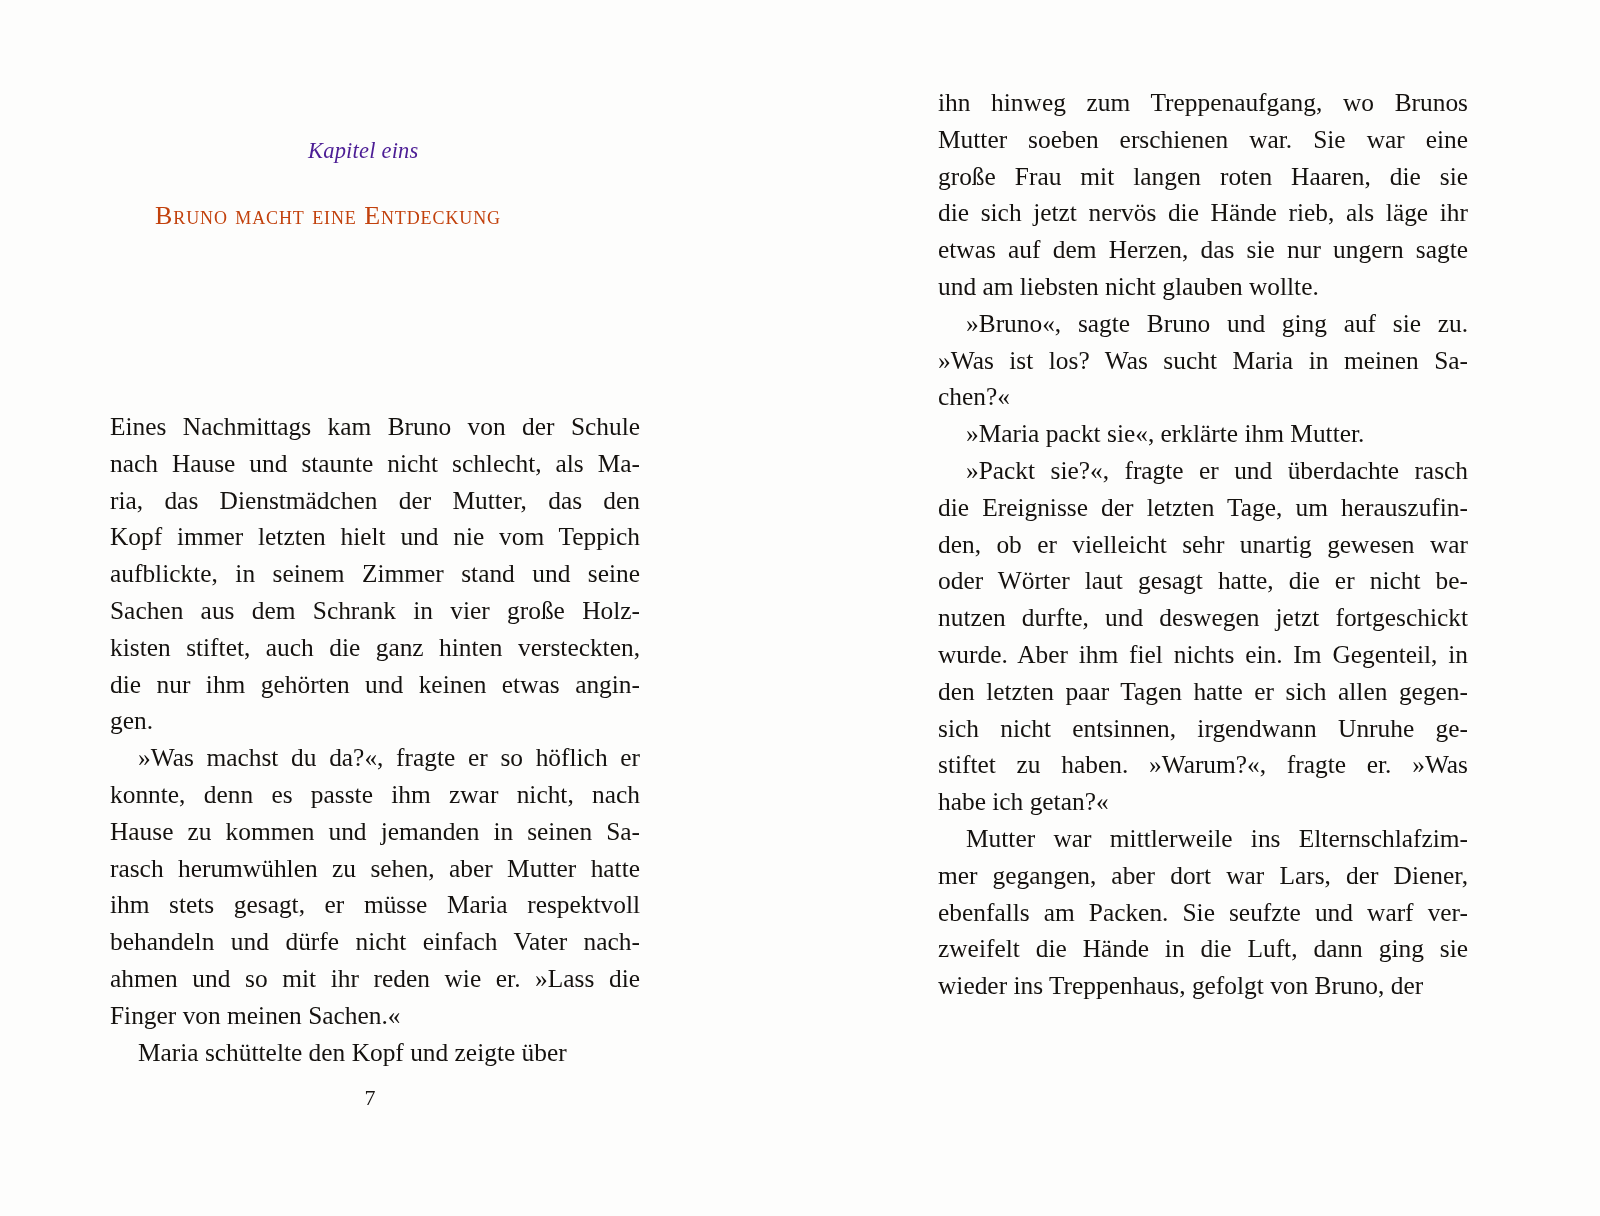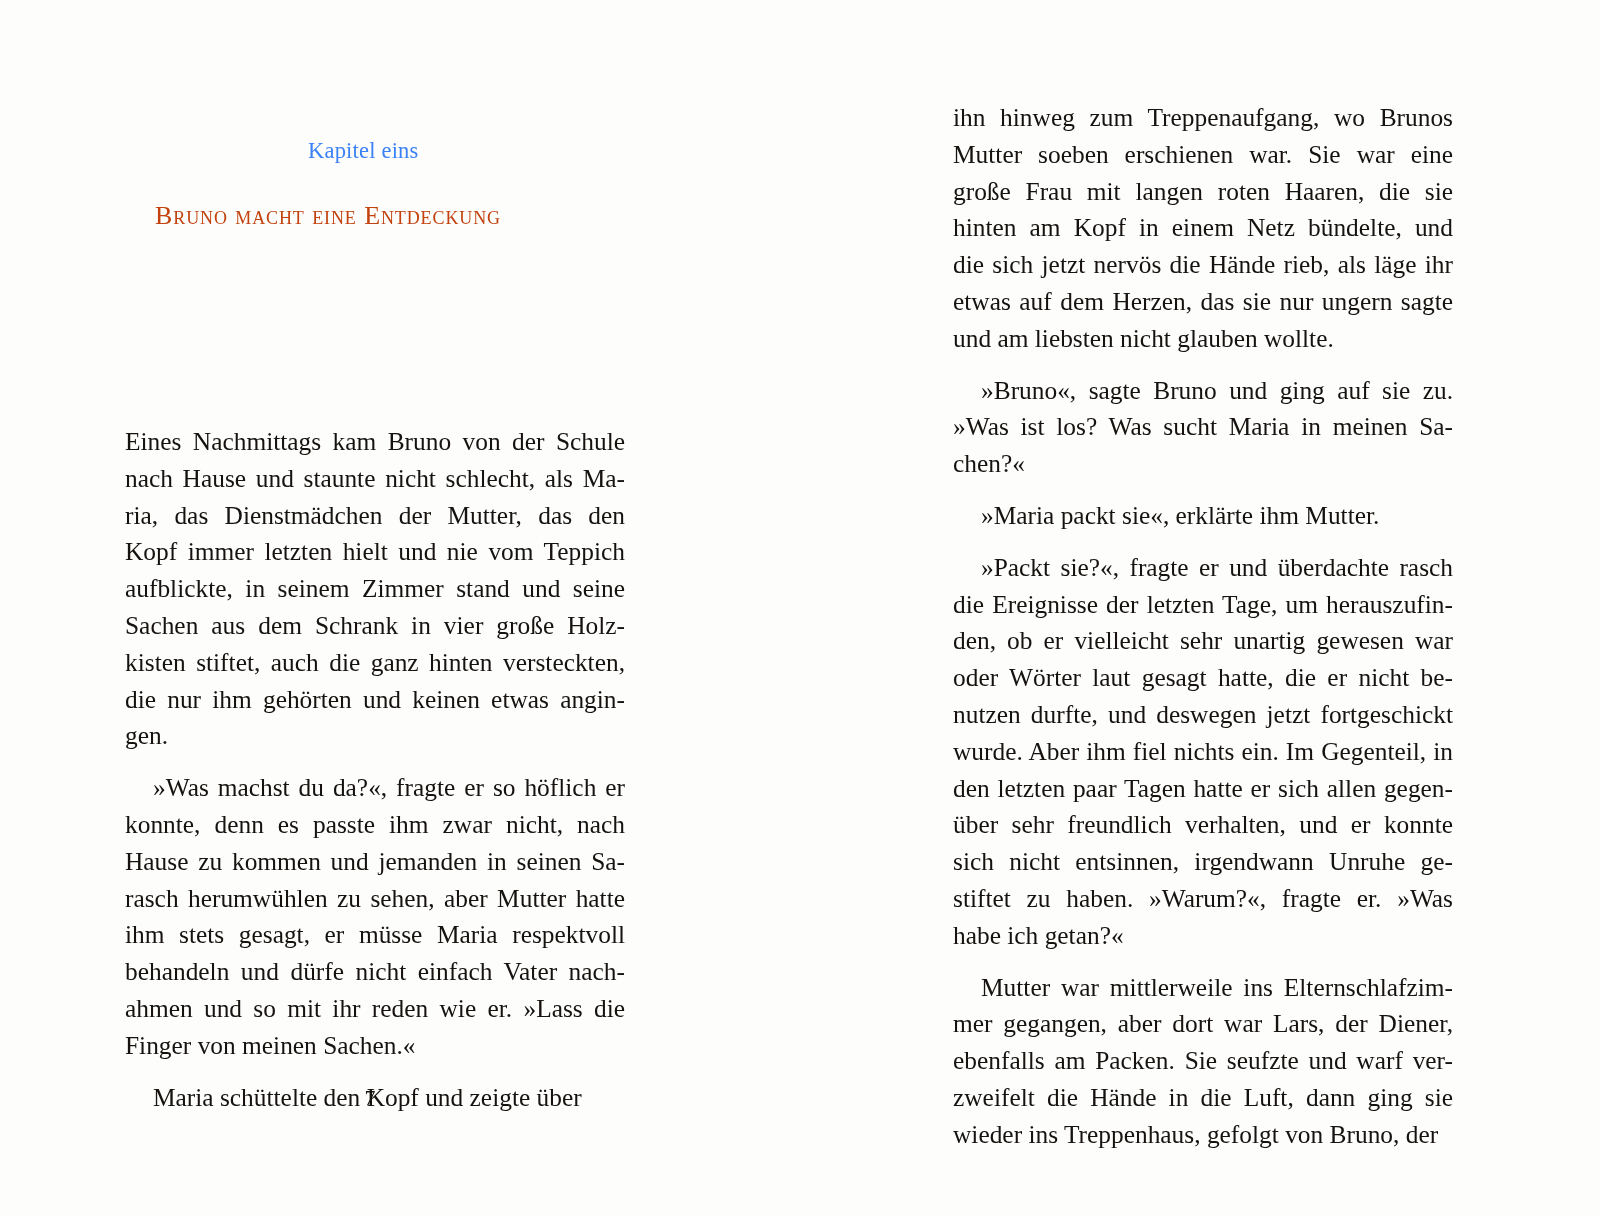--- a/index.html
+++ b/index.html
@@ -36,43 +36,44 @@
     width: 530px;
   }
   .page-left .textblock  { left: 110px; }
   .page-right .textblock { left: 138px; }
 
   
   .chapter-head {
     top: 140px;
   }
   .chapter-eyebrow {
+    font-style: italic;
     font-size: 22.5px;
     letter-spacing: 0.2px;
     line-height: 1;
     margin: 0 0 40px 0;
     padding-left: 198px;
-    color: #3b82f6;
+    color: #4c1d95;
   }
   .chapter-title {
     font-size: 26px;
     line-height: 1;
     margin: 0;
     padding-left: 45px;
     font-variant: small-caps;
     letter-spacing: 0.9px;
     color: #c2410c;
     white-space: nowrap;
   }
 
   
   .body-left  { top: 408px; }
   .body-right { top: 84px; }
 
-  .para { margin: 15px; }
+  .para { margin: 0; }
 
   .tline {
     display: block;
     font-size: 25.4px;
     line-height: 36.8px;
     white-space: pre;
     color: #15120f;
   }
   
   .tline.just {
@@ -135,42 +136,40 @@
     <div class="folio folio-left">7</div>
   </div>
 
   <div class="page page-right">
 
     <div class="textblock body-right" id="right-body">
         <div class="para">
           <span class="tline just">ihn hinweg zum Treppenaufgang, wo Brunos</span>
           <span class="tline just">Mutter soeben erschienen war. Sie war eine</span>
           <span class="tline just">große Frau mit langen roten Haaren, die sie</span>
-          <span class="tline just">hinten am Kopf in einem Netz bündelte, und</span>
           <span class="tline just">die sich jetzt nervös die Hände rieb, als läge ihr</span>
           <span class="tline just">etwas auf dem Herzen, das sie nur ungern sagte</span>
           <span class="tline">und am liebsten nicht glauben wollte.</span>
         </div>
         <div class="para">
           <span class="tline just indent">»Bruno«, sagte Bruno und ging auf sie zu.</span>
           <span class="tline just">»Was ist los? Was sucht Maria in meinen Sa-</span>
           <span class="tline">chen?«</span>
         </div>
         <div class="para">
           <span class="tline indent">»Maria packt sie«, erklärte ihm Mutter.</span>
         </div>
         <div class="para">
           <span class="tline just indent">»Packt sie?«, fragte er und überdachte rasch</span>
           <span class="tline just">die Ereignisse der letzten Tage, um herauszufin-</span>
           <span class="tline just">den, ob er vielleicht sehr unartig gewesen war</span>
           <span class="tline just">oder Wörter laut gesagt hatte, die er nicht be-</span>
           <span class="tline just">nutzen durfte, und deswegen jetzt fortgeschickt</span>
           <span class="tline just">wurde. Aber ihm fiel nichts ein. Im Gegenteil, in</span>
           <span class="tline just">den letzten paar Tagen hatte er sich allen gegen-</span>
-          <span class="tline just">über sehr freundlich verhalten, und er konnte</span>
           <span class="tline just">sich nicht entsinnen, irgendwann Unruhe ge-</span>
           <span class="tline just">stiftet zu haben. »Warum?«, fragte er. »Was</span>
           <span class="tline">habe ich getan?«</span>
         </div>
         <div class="para">
           <span class="tline just indent">Mutter war mittlerweile ins Elternschlafzim-</span>
           <span class="tline just">mer gegangen, aber dort war Lars, der Diener,</span>
           <span class="tline just">ebenfalls am Packen. Sie seufzte und warf ver-</span>
           <span class="tline just">zweifelt die Hände in die Luft, dann ging sie</span>
           <span class="tline">wieder ins Treppenhaus, gefolgt von Bruno, der</span>

